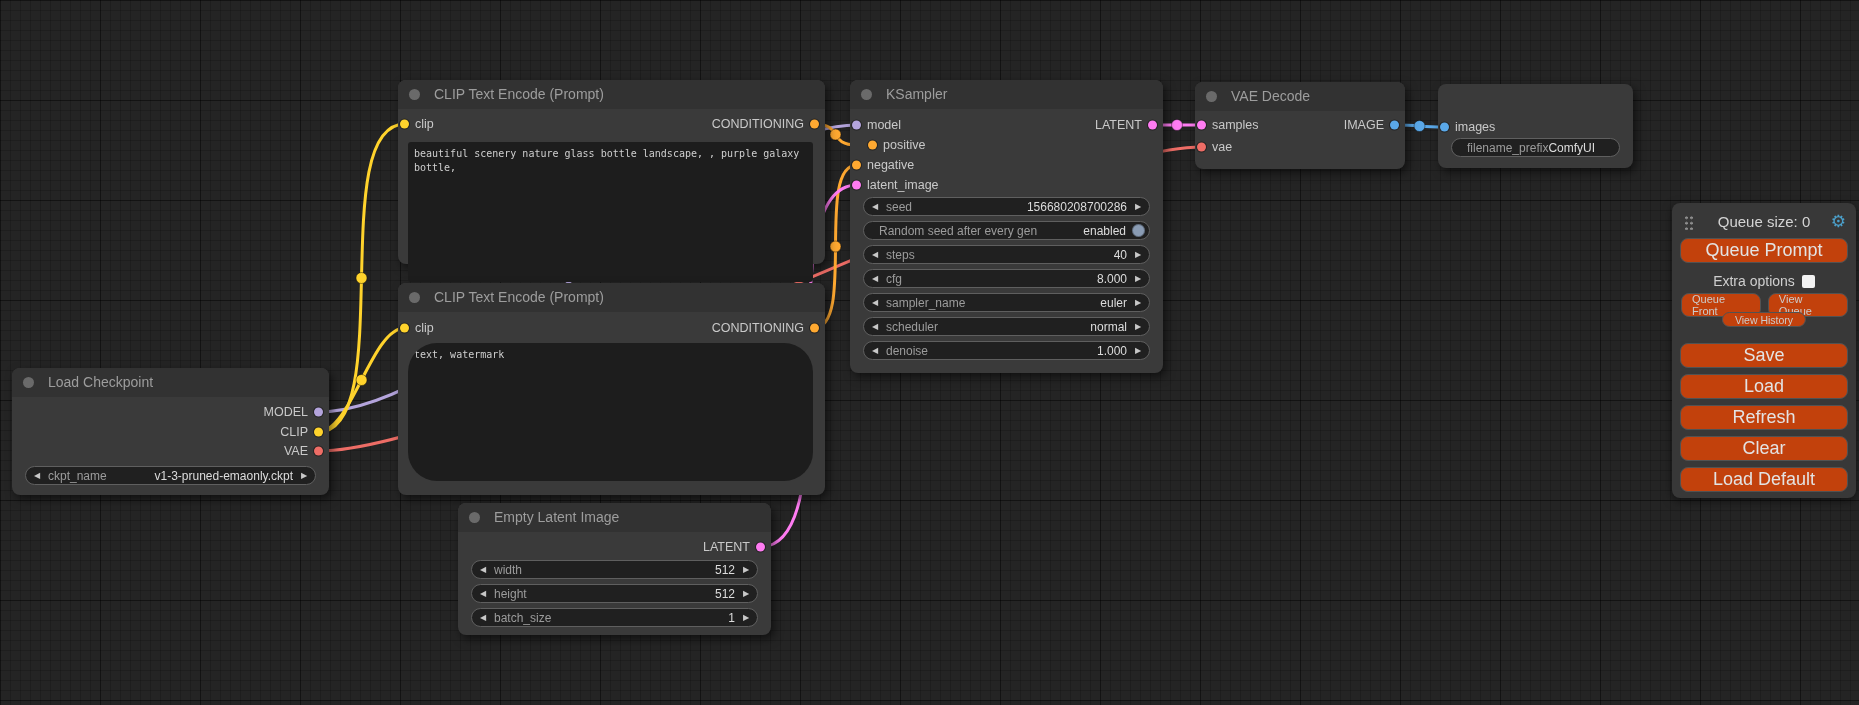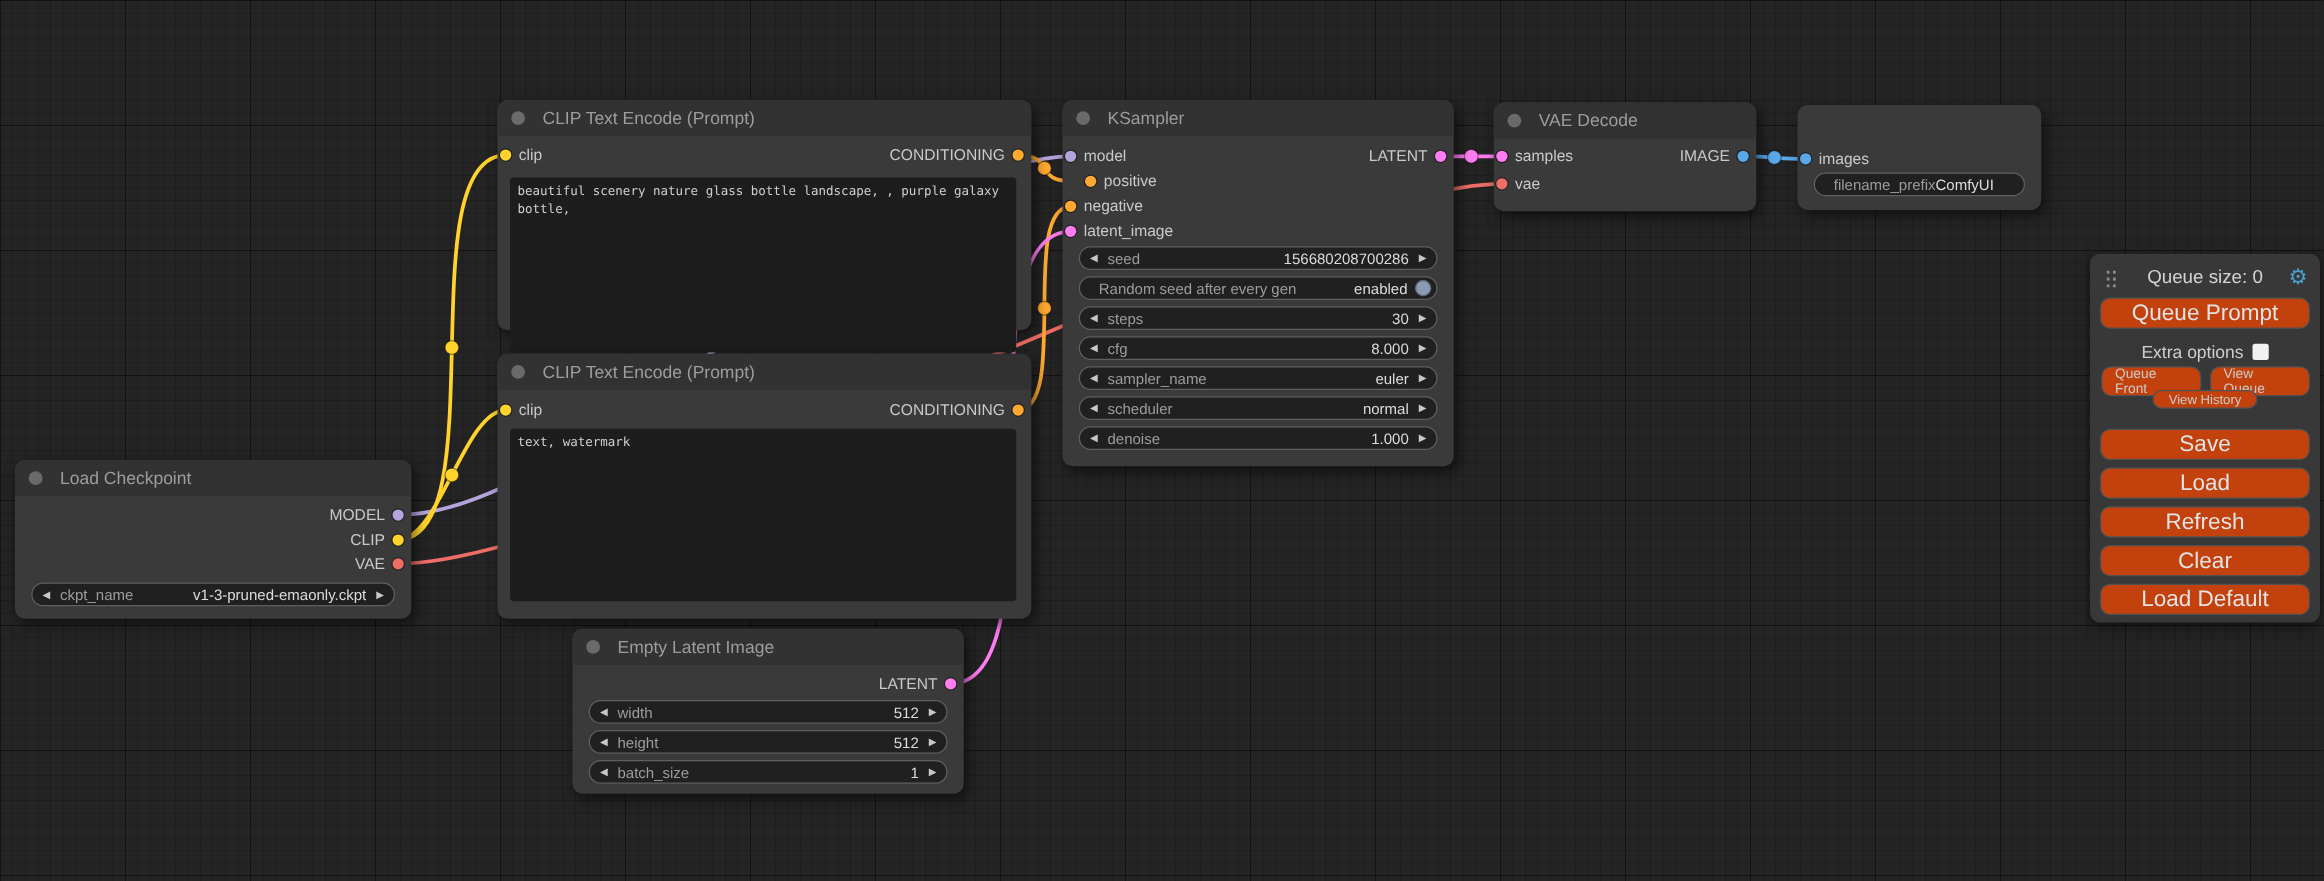--- a/index.html
+++ b/index.html
@@ -128,21 +128,21 @@
       <div class="node" style="left: 398px; top: 283px; width: 427px; height: 212px;">
         <div class="node-title"><span class="title-dot"></span><span>CLIP Text Encode (Prompt)</span></div>
         <div class="slot in" style="left: 0px; right: 50%; top: 37px;">
           <span class="slot-dot" style="background: rgb(255, 211, 44);"></span>
           <span class="label">clip</span>
         </div>
         <div class="slot out" style="left: 30%; right: 0px; top: 37px;">
           <span class="slot-dot" style="background: rgb(255, 169, 49);"></span>
           <span class="label">CONDITIONING</span>
         </div>
-        <div class="node-text" style="left: 10px; right: 12px; top: 60px; height: 138px;">text, watermark</div>
+        <div class="node-text" style="left: 10px; right: 12px; top: 60px; height: 138px; border-radius: 29px;">text, watermark</div>
       </div>
       <div class="node" style="left: 458px; top: 503px; width: 313px; height: 132px;">
         <div class="node-title"><span class="title-dot"></span><span>Empty Latent Image</span></div>
         <div class="slot out" style="left: 30%; right: 0px; top: 36px;">
           <span class="slot-dot" style="background: rgb(255, 124, 242);"></span>
           <span class="label">LATENT</span>
         </div>
         <div class="widget" style="left: 13px; width: 287px; top: 57px;">
           <span class="w-arrow">◀</span>
           <span class="w-name">width</span>
@@ -191,21 +191,21 @@
           <span class="w-arrow">▶</span>
         </div>
         <div class="widget" style="left: 13px; width: 287px; top: 141px;">
           <span class="w-name w-pad-l">Random seed after every gen</span>
           <span class="w-value">enabled</span>
           <span class="w-toggle-dot"></span>
         </div>
         <div class="widget" style="left: 13px; width: 287px; top: 165px;">
           <span class="w-arrow">◀</span>
           <span class="w-name">steps</span>
-          <span class="w-value">30</span>
+          <span class="w-value">40</span>
           <span class="w-arrow">▶</span>
         </div>
         <div class="widget" style="left: 13px; width: 287px; top: 189px;">
           <span class="w-arrow">◀</span>
           <span class="w-name">cfg</span>
           <span class="w-value">8.000</span>
           <span class="w-arrow">▶</span>
         </div>
         <div class="widget" style="left: 13px; width: 287px; top: 213px;">
           <span class="w-arrow">◀</span>

